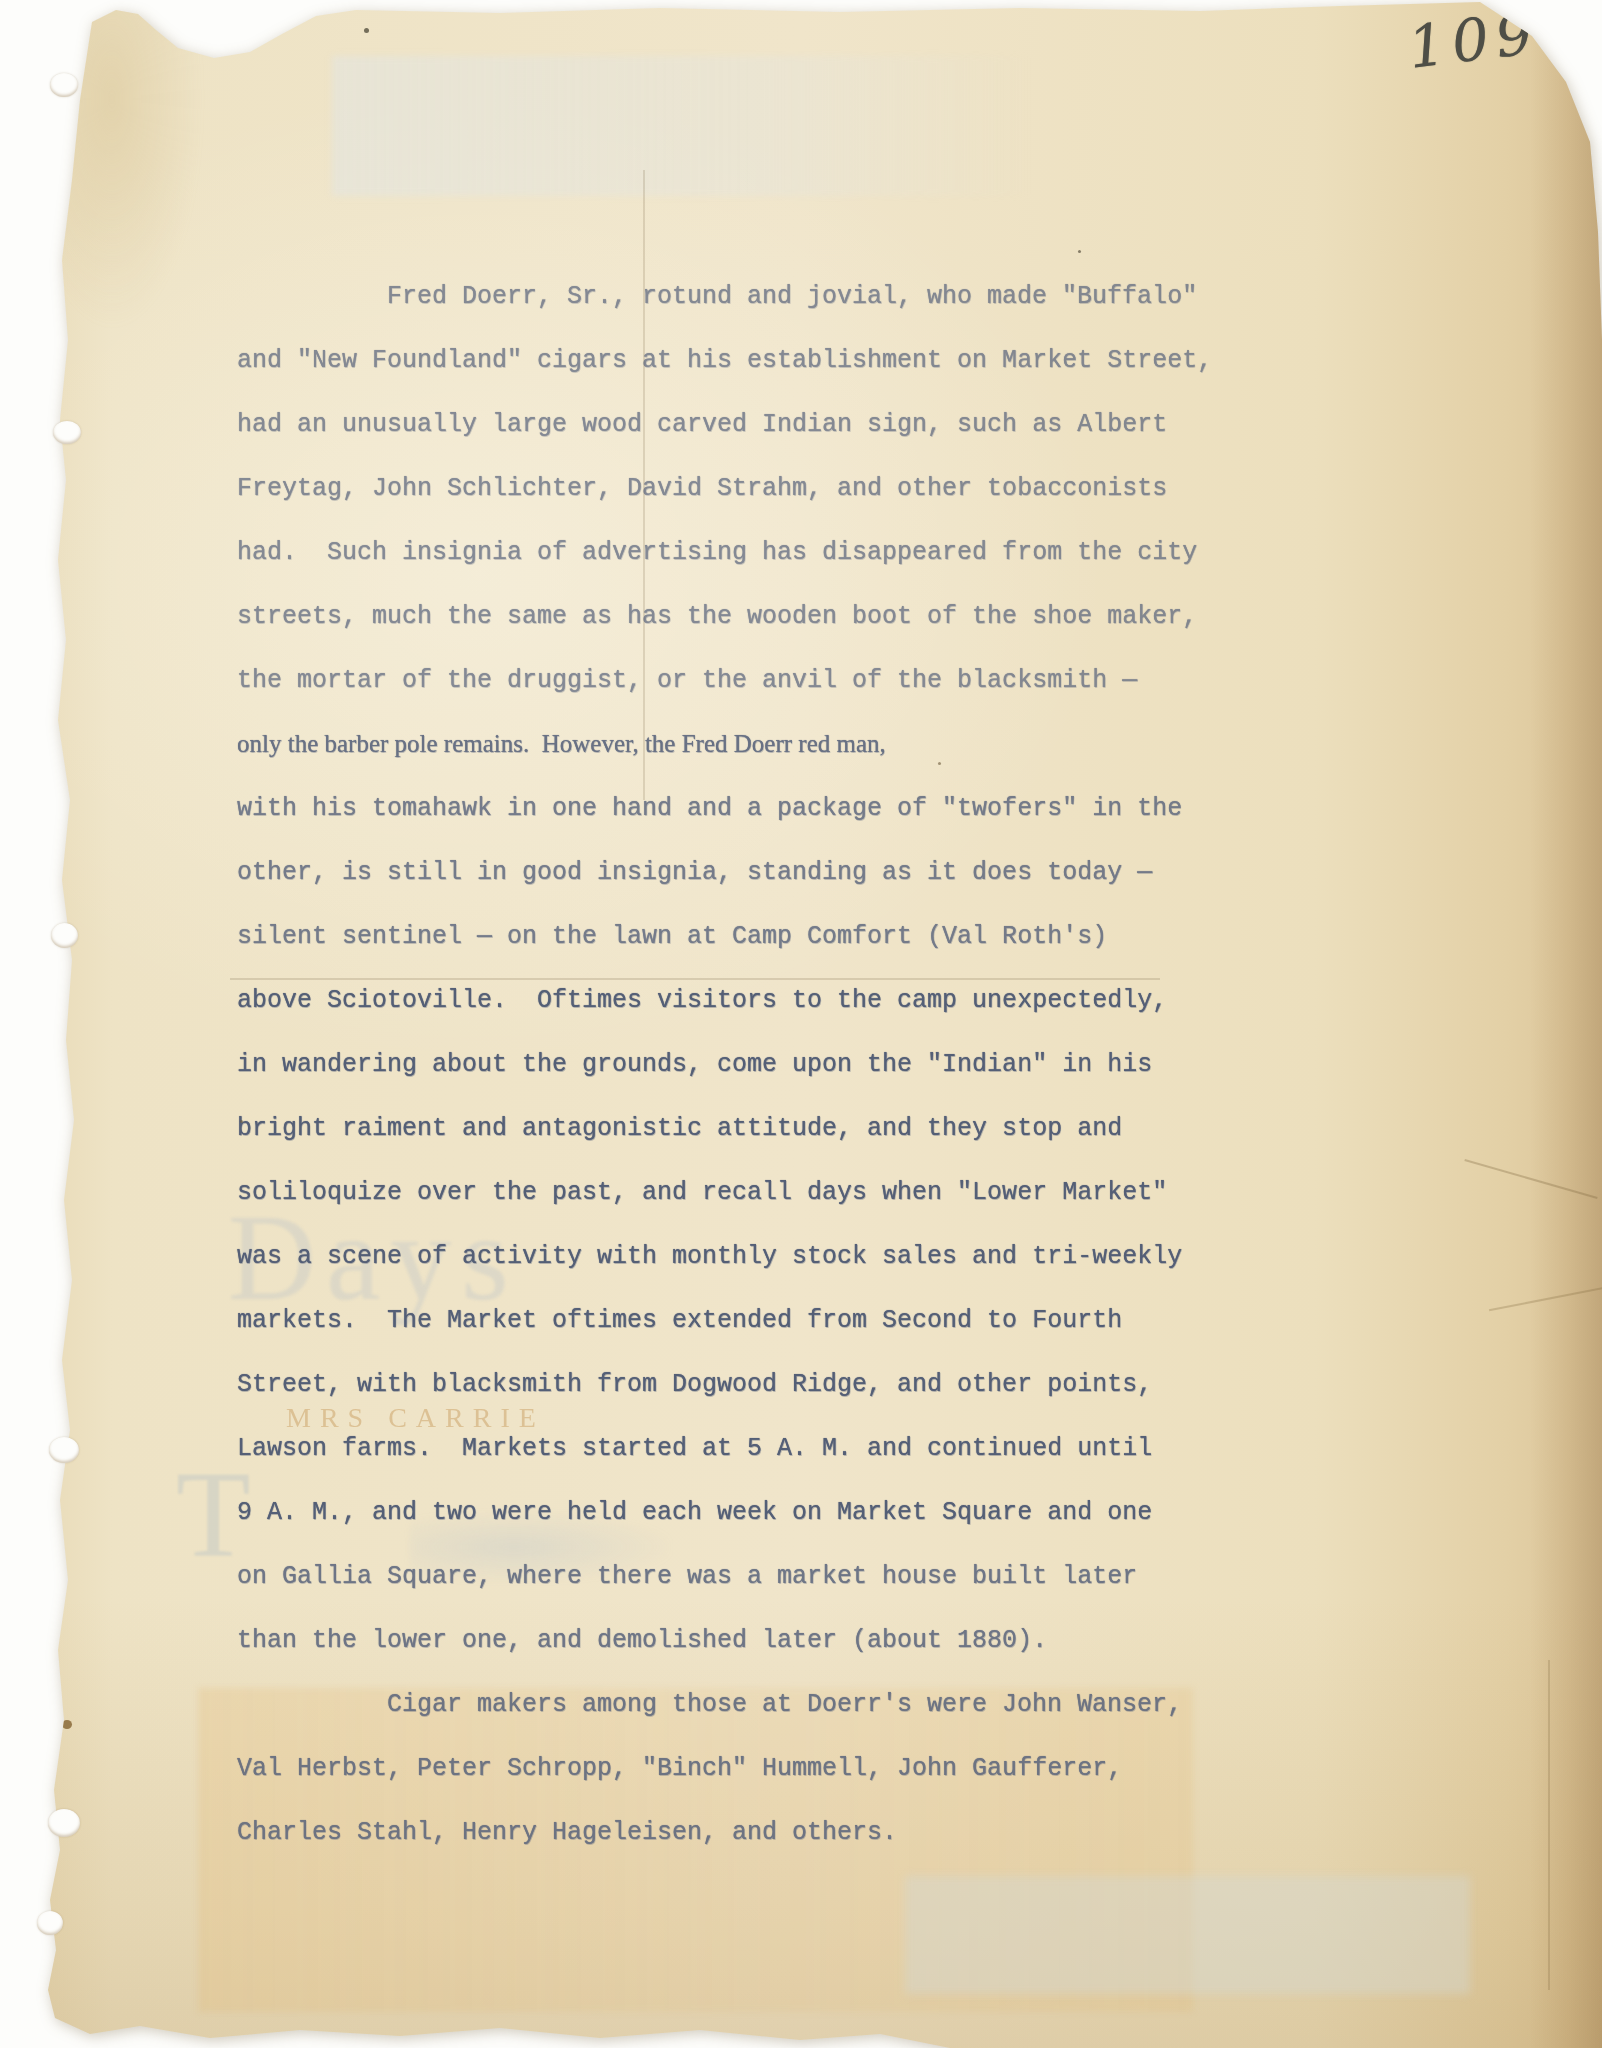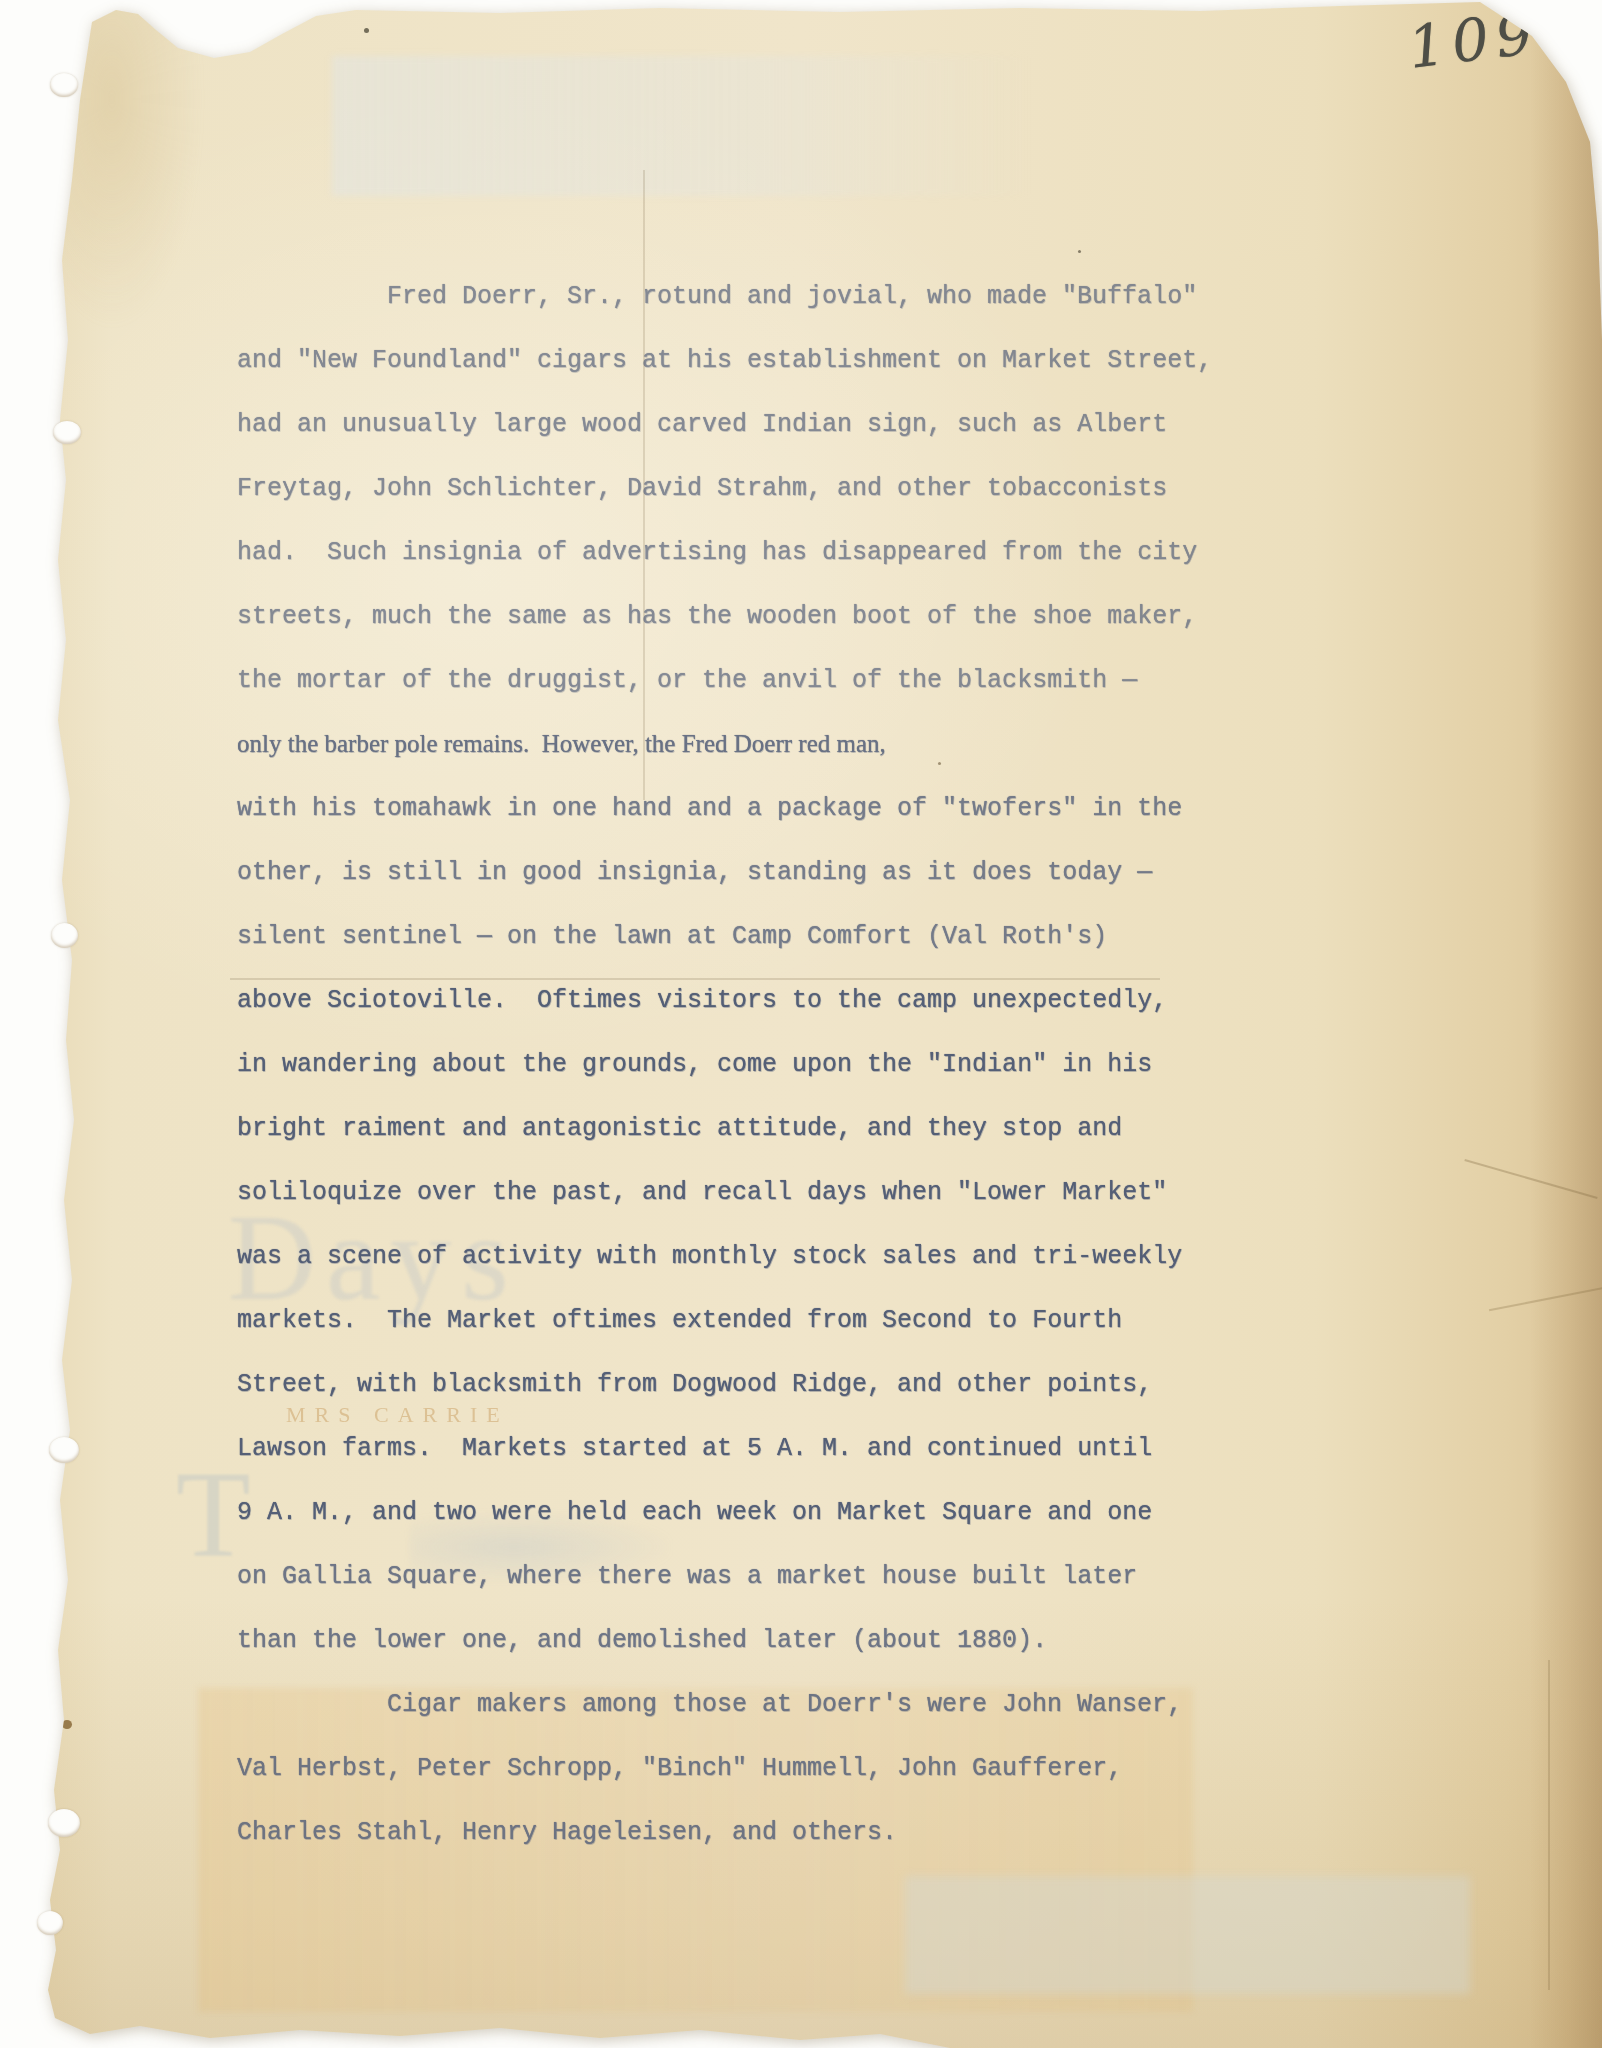--- a/index.html
+++ b/index.html
@@ -105,21 +105,21 @@
   .ghost{position:absolute;font-family:"Liberation Serif","DejaVu Serif",serif;pointer-events:none;}
   .ghost-days{
     left:228px;top:1188px;font-size:122px;letter-spacing:10px;
     color:rgba(152,172,198,.20);filter:blur(1.5px);
   }
   .ghost-t{
     left:176px;top:1444px;font-size:122px;
     color:rgba(152,172,198,.26);filter:blur(1px);
   }
   .ghost-mrs{
-    left:286px;top:1402px;font-size:22px;letter-spacing:9px;
+    left:286px;top:1402px;font-size:28px;letter-spacing:9px;
     color:rgba(198,150,86,.45);filter:blur(.5px);
   }
   .ghost-frags{
     left:186px;top:1576px;width:250px;font-size:16px;line-height:27px;
     color:rgba(128,148,168,.45);filter:blur(.6px);
   }
 </style>
 </head>
 <body>
 

